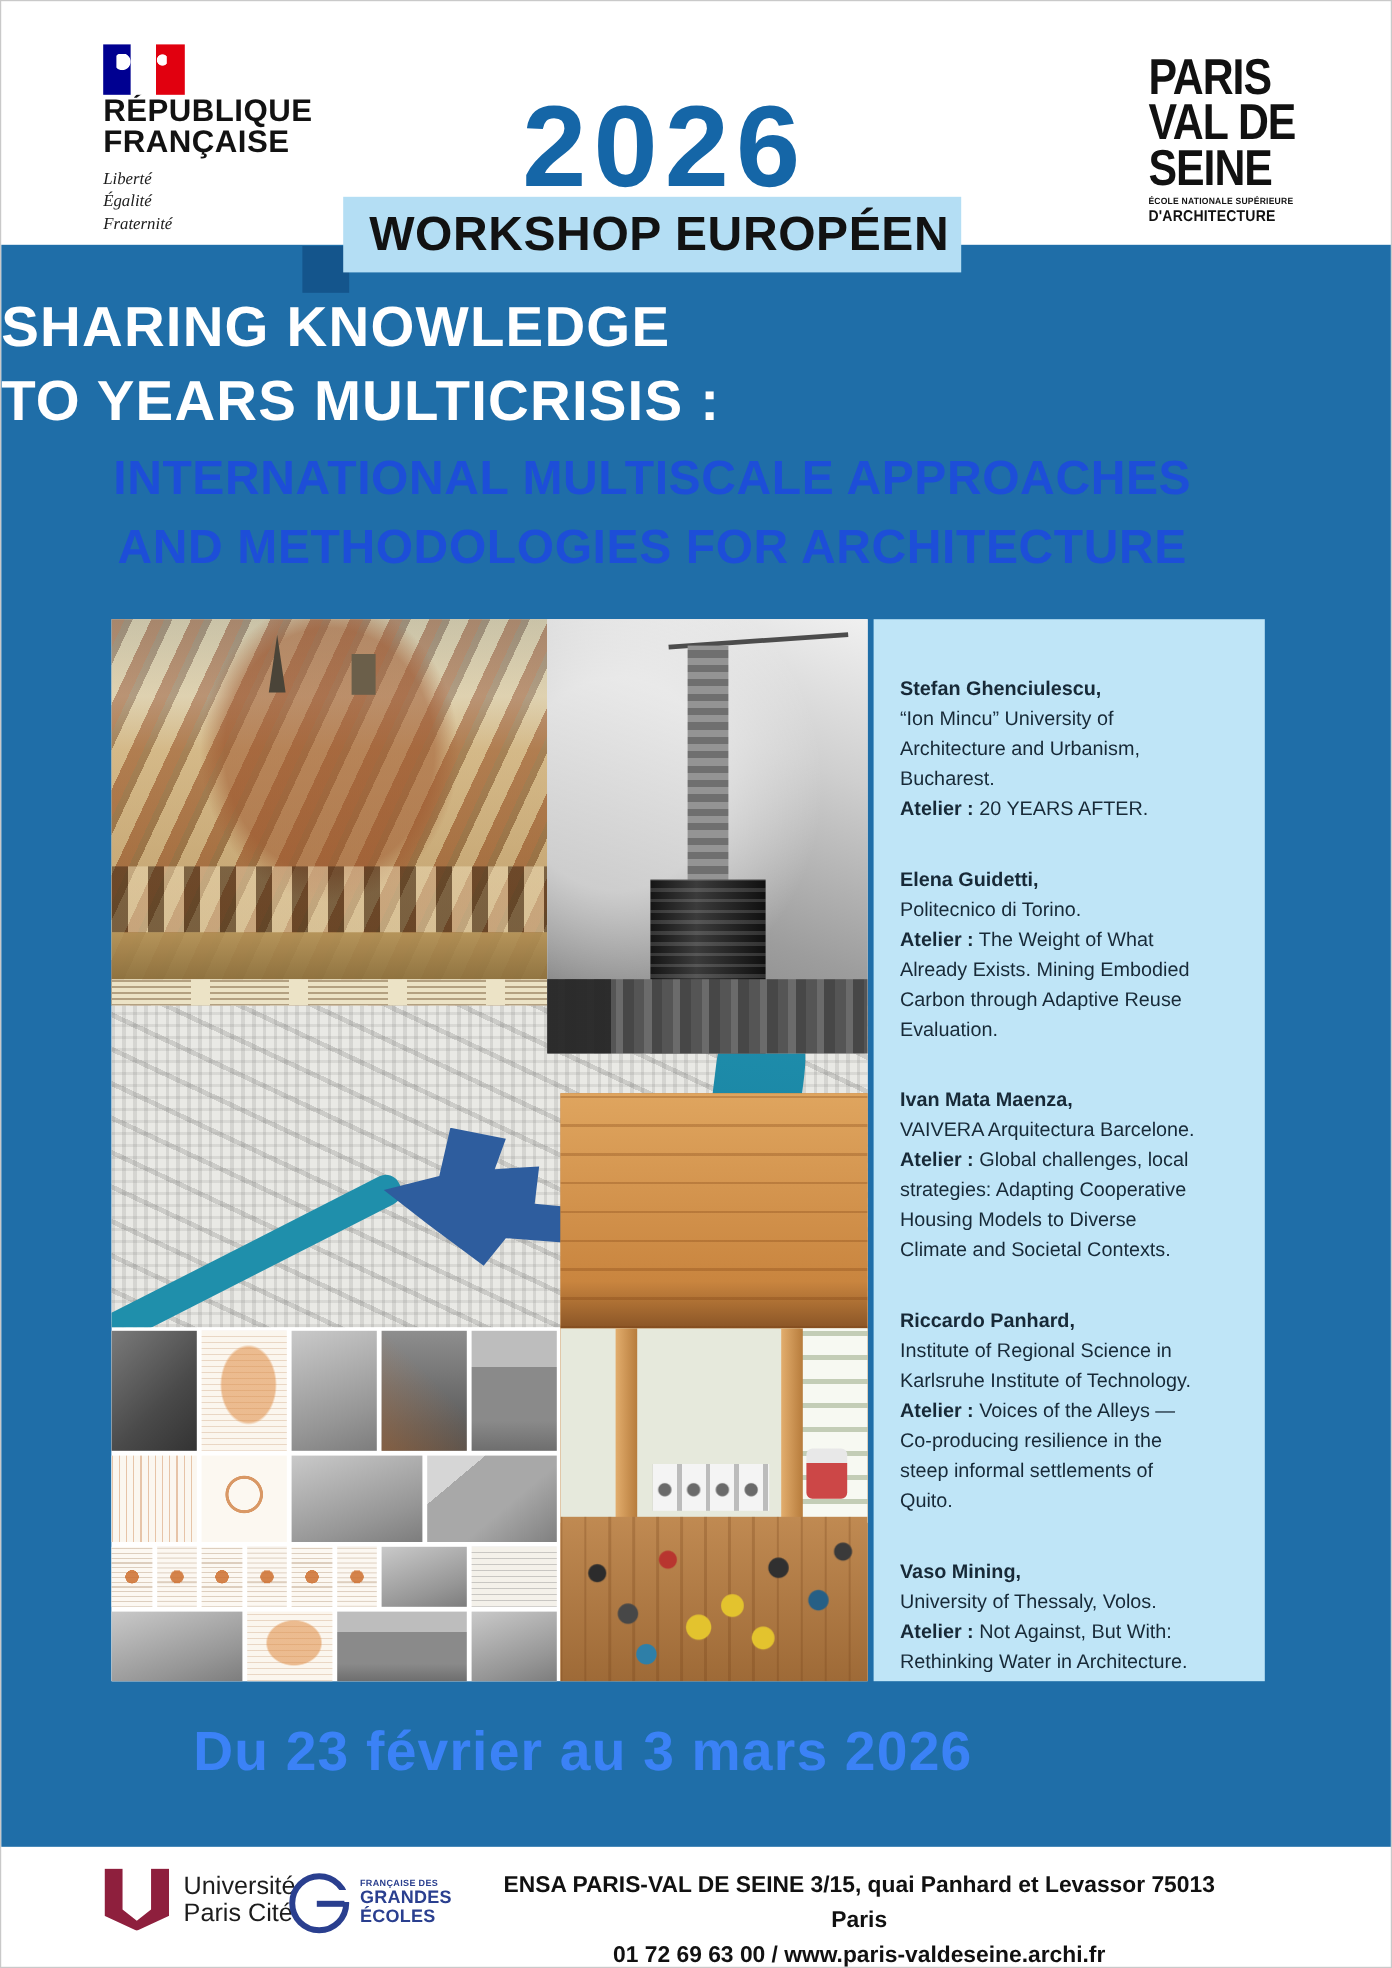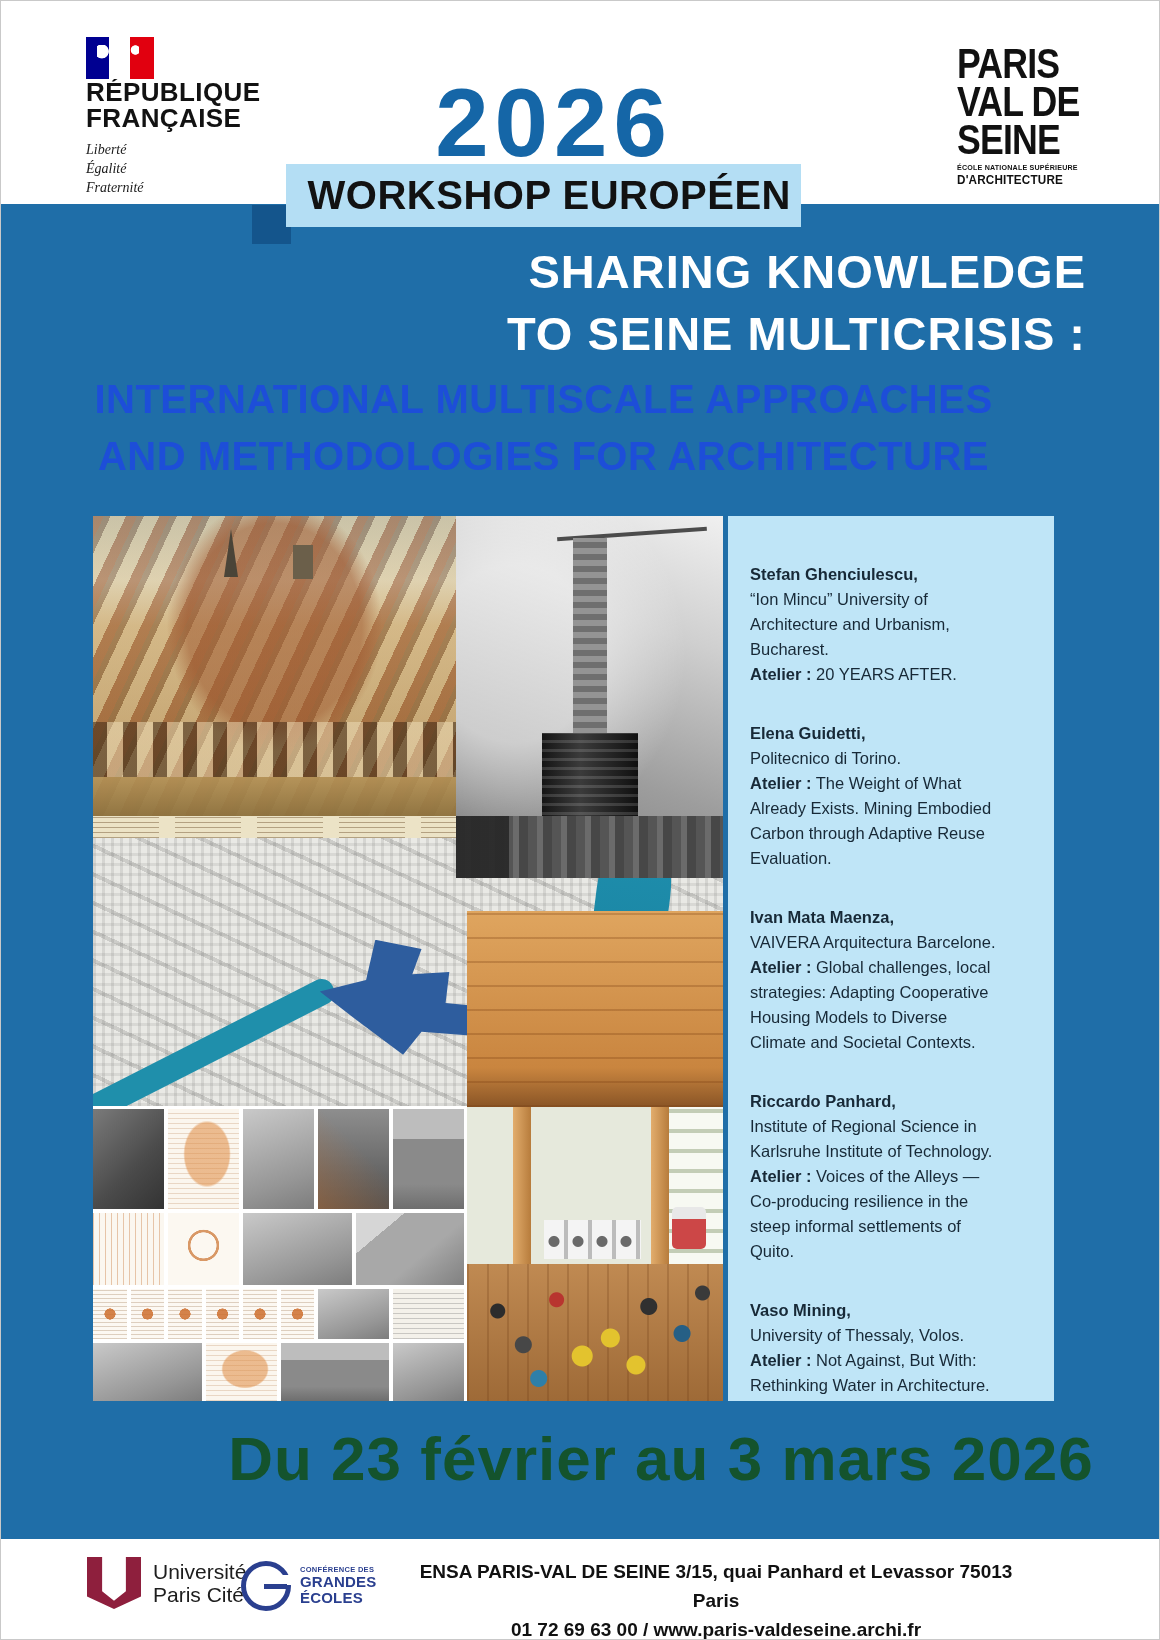--- a/index.html
+++ b/index.html
@@ -32,21 +32,21 @@
       transform:scaleX(.95); transform-origin:left top; white-space:nowrap;}
   .pvs-sub2{font-size:13px; font-weight:800; letter-spacing:.2px;
       transform:scaleX(.9); transform-origin:left top; white-space:nowrap;}
   
   .accent-square{position:absolute; left:251px; top:204px; width:39px; height:39px; background:#14558c;}
   .banner{position:absolute; left:285px; top:163px; width:515px; height:63px;
       background:#b4def4; color:#121212; font-size:40px; font-weight:800;
       line-height:63px; text-align:right; padding-right:10px; box-sizing:border-box; letter-spacing:.5px;}
   
   .blue-bg{position:absolute; left:0; top:203px; width:1160px; height:1335px; background:#1f6ea8;}
-  .main-title{position:absolute; left:0; top:240px; width:1085px; text-align:right;
+  .main-title{position:absolute; left:0; top:240px; width:1085px; text-align:left;
       color:#ffffff; font-size:47px; font-weight:800; line-height:62px; letter-spacing:1px;}
   .sub-title{position:absolute; left:0; top:370px; width:1085px; text-align:center;
       color:#1d4ed8; font-size:40px; font-weight:800; line-height:57px; letter-spacing:.5px;}
   
   .collage{position:absolute; left:92px; top:515px; width:630px; height:885px; background:#fff;}
   .collage > div{position:absolute;}
   .engraving{left:0; top:0; width:363px; height:322px; overflow:hidden;
       background:
         radial-gradient(ellipse at 50% 34%, rgba(158,88,48,.55) 0 34%, rgba(158,88,48,0) 42%),
         repeating-linear-gradient(115deg, rgba(148,74,38,.45) 0 10px, rgba(92,48,24,.32) 10px 16px, rgba(232,212,170,.38) 16px 30px),
@@ -145,22 +145,22 @@
   .t-doc{background:repeating-linear-gradient(0deg, rgba(120,120,120,.35) 0 1px, rgba(0,0,0,0) 1px 5px), #f4f1ea;}
   
   .panel{position:absolute; left:727px; top:515px; width:326px; height:885px;
       background:#bfe5f7; box-sizing:border-box; padding:46px 6px 0 22px;
       color:#172937; font-size:16.5px; line-height:25px; overflow:hidden;}
   .speaker{margin-bottom:34px;}
   .sp-name{font-weight:bold;}
   .sp-aff,.sp-atelier{white-space:pre-line;}
   .sp-atelier b{font-weight:bold;}
   
-  .date-banner{position:absolute; left:160px; top:1428px; width:1000px; text-align:center;
-      color:#14532d; font-size:62px; font-weight:800; letter-spacing:1px; line-height:60px;}
+  .date-banner{position:absolute; left:160px; top:1428px; width:1000px; text-align:left;
+      color:#3b82f6; font-size:46px; font-weight:800; letter-spacing:1px; line-height:60px;}
   .upc-logo{position:absolute; left:86px; top:1556px; display:flex; align-items:center; gap:12px;}
   .upc-mark{width:54px; height:52px; background:#8e1f3d; position:relative;
       clip-path:polygon(0 0,28% 0,28% 66%,50% 84%,72% 66%,72% 0,100% 0,100% 76%,50% 100%,0 76%);}
   .upc-mark .eiffel{position:absolute; left:50%; top:9px; transform:translateX(-50%); width:0; height:0;
       border-left:9px solid transparent; border-right:9px solid transparent; border-bottom:26px solid #fff;}
   .upc-text{font-size:21px; line-height:23px; color:#1d1d1d; font-weight:500;}
   .cge-logo{position:absolute; left:240px; top:1560px; display:flex; align-items:center; gap:9px;}
   .cge-g{width:40px; height:40px; border:5px solid #2a3f8f; border-radius:50%; position:relative;}
   .cge-g:before{content:""; position:absolute; right:-7px; top:22%; width:11px; height:10px; background:#fff;}
   .cge-g:after{content:""; position:absolute; right:-1px; top:46%; width:58%; height:5px; background:#2a3f8f;}
@@ -202,21 +202,21 @@
     <div class="pvs-sub2">D'ARCHITECTURE</div>
   </div>
 
   <div class="blue-bg"></div>
 
   <div class="accent-square"></div>
   <div class="banner">WORKSHOP EUROPÉEN</div>
 
   <div class="main-title">
     <div>SHARING KNOWLEDGE</div>
-    <div>TO SEINE MULTICRISIS :</div>
+    <div>TO YEARS MULTICRISIS :</div>
   </div>
   <div class="sub-title">
     <div>INTERNATIONAL MULTISCALE APPROACHES</div>
     <div>AND METHODOLOGIES FOR ARCHITECTURE</div>
   </div>
 
   <div class="collage">
     <div class="engraving">
       <div class="eng-spire"></div>
       <div class="eng-tower"></div>
@@ -323,21 +323,21 @@
     </div>
     <div class="upc-text">
       <div>Université</div>
       <div>Paris Cité</div>
     </div>
   </div>
 
   <div class="cge-logo">
     <div class="cge-g"></div>
     <div class="cge-text">
-      <div class="cge-top">CONFÉRENCE DES</div>
+      <div class="cge-top">FRANÇAISE DES</div>
       <div class="cge-mid">GRANDES</div>
       <div class="cge-bottom">ÉCOLES</div>
     </div>
   </div>
 
   <div class="address">
     <div>ENSA PARIS-VAL DE SEINE 3/15, quai Panhard et Levassor 75013 Paris</div>
     <div>01 72 69 63 00 / www.paris-valdeseine.archi.fr</div>
   </div>
 

